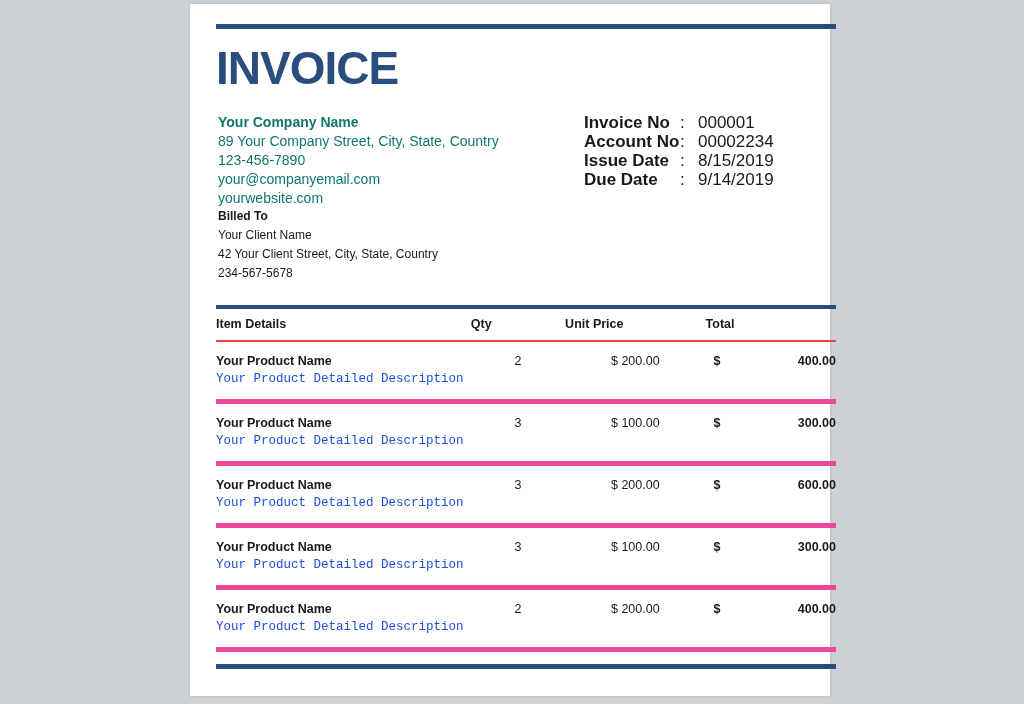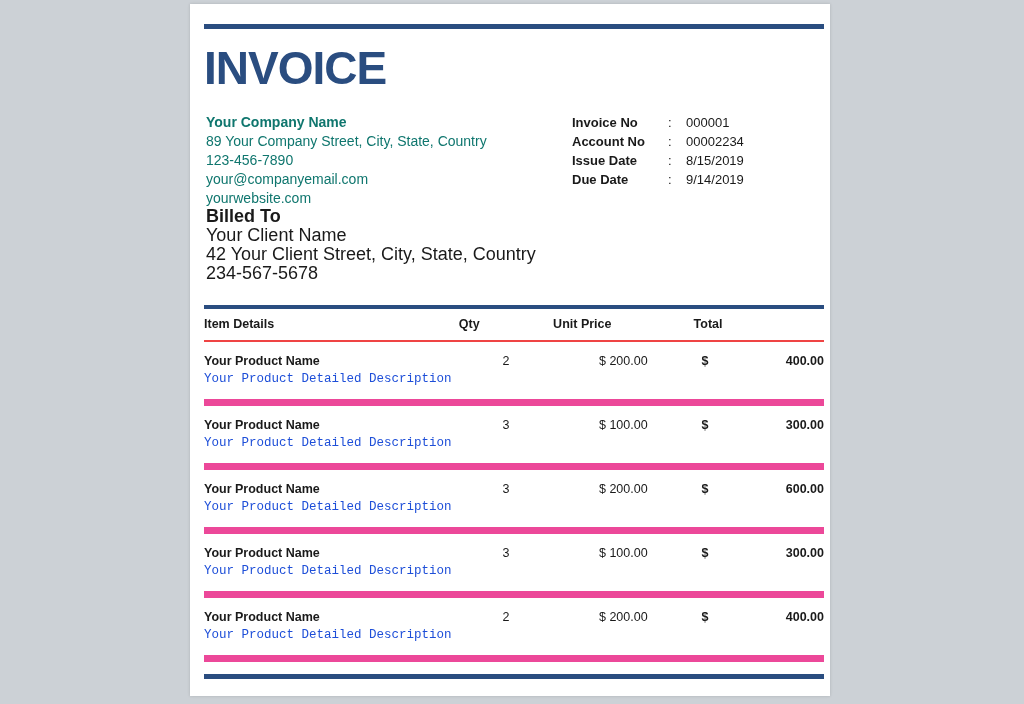--- a/index.html
+++ b/index.html
@@ -17,21 +17,21 @@
     position: absolute;
     left: 190px;
     top: 4px;
     width: 640px;
     height: 692px;
     background: #ffffff;
     box-shadow: 0 0 3px rgba(0,0,0,0.15);
   }
   .inner {
     position: absolute;
-    left: 14px;
+    left: 26px;
     top: 20px;
     width: 588px;
   }
   .top-rule {
     height: 5px;
     background: #2a4d80;
     width: 620px;
     margin-left: 0;
   }
   .title {
@@ -66,34 +66,34 @@
     font-size: 12.5px;
     color: #1a1a1a;
     line-height: 19px;
   }
   .invoice-meta table {
     border-collapse: collapse;
   }
   .invoice-meta td {
     padding: 0;
     line-height: 19px;
-    font-size: 13px;
+    font-size: 17px;
     vertical-align: top;
   }
   .invoice-meta td.label {
     font-weight: bold;
     width: 96px;
   }
   .invoice-meta td.colon {
     width: 18px;
   }
   .billed {
     margin-top: 6px;
     margin-left: 2px;
-    font-size: 18px;
+    font-size: 12px;
     color: #1a1a1a;
     line-height: 19px;
   }
   .billed .heading {
     font-weight: bold;
   }
   .table-wrap {
     margin-top: 22px;
     width: 620px;
   }
@@ -115,21 +115,21 @@
     border-bottom: 2px solid #ef4444;
   }
   th.c-item { width: 254px; padding-left: 2px; }
   th.c-qty { width: 94px; text-align: center; }
   th.c-price { width: 140px; text-align: center; }
   th.c-total { width: 130px; text-align: right; padding-right: 4px;}
   table.items td {
     font-size: 12.5px;
     color: #1a1a1a;
     padding: 12px 0 13px 0;
-    border-bottom: 7px solid #ec4899;
+    border-bottom: 5px solid #ec4899;
     vertical-align: top;
   }
   td.c-item { padding-left: 2px; }
   td.c-item .pname {
     font-weight: bold;
     display: block;
     margin-bottom: 4px;
   }
   td.c-item .pdesc {
     display: block;

